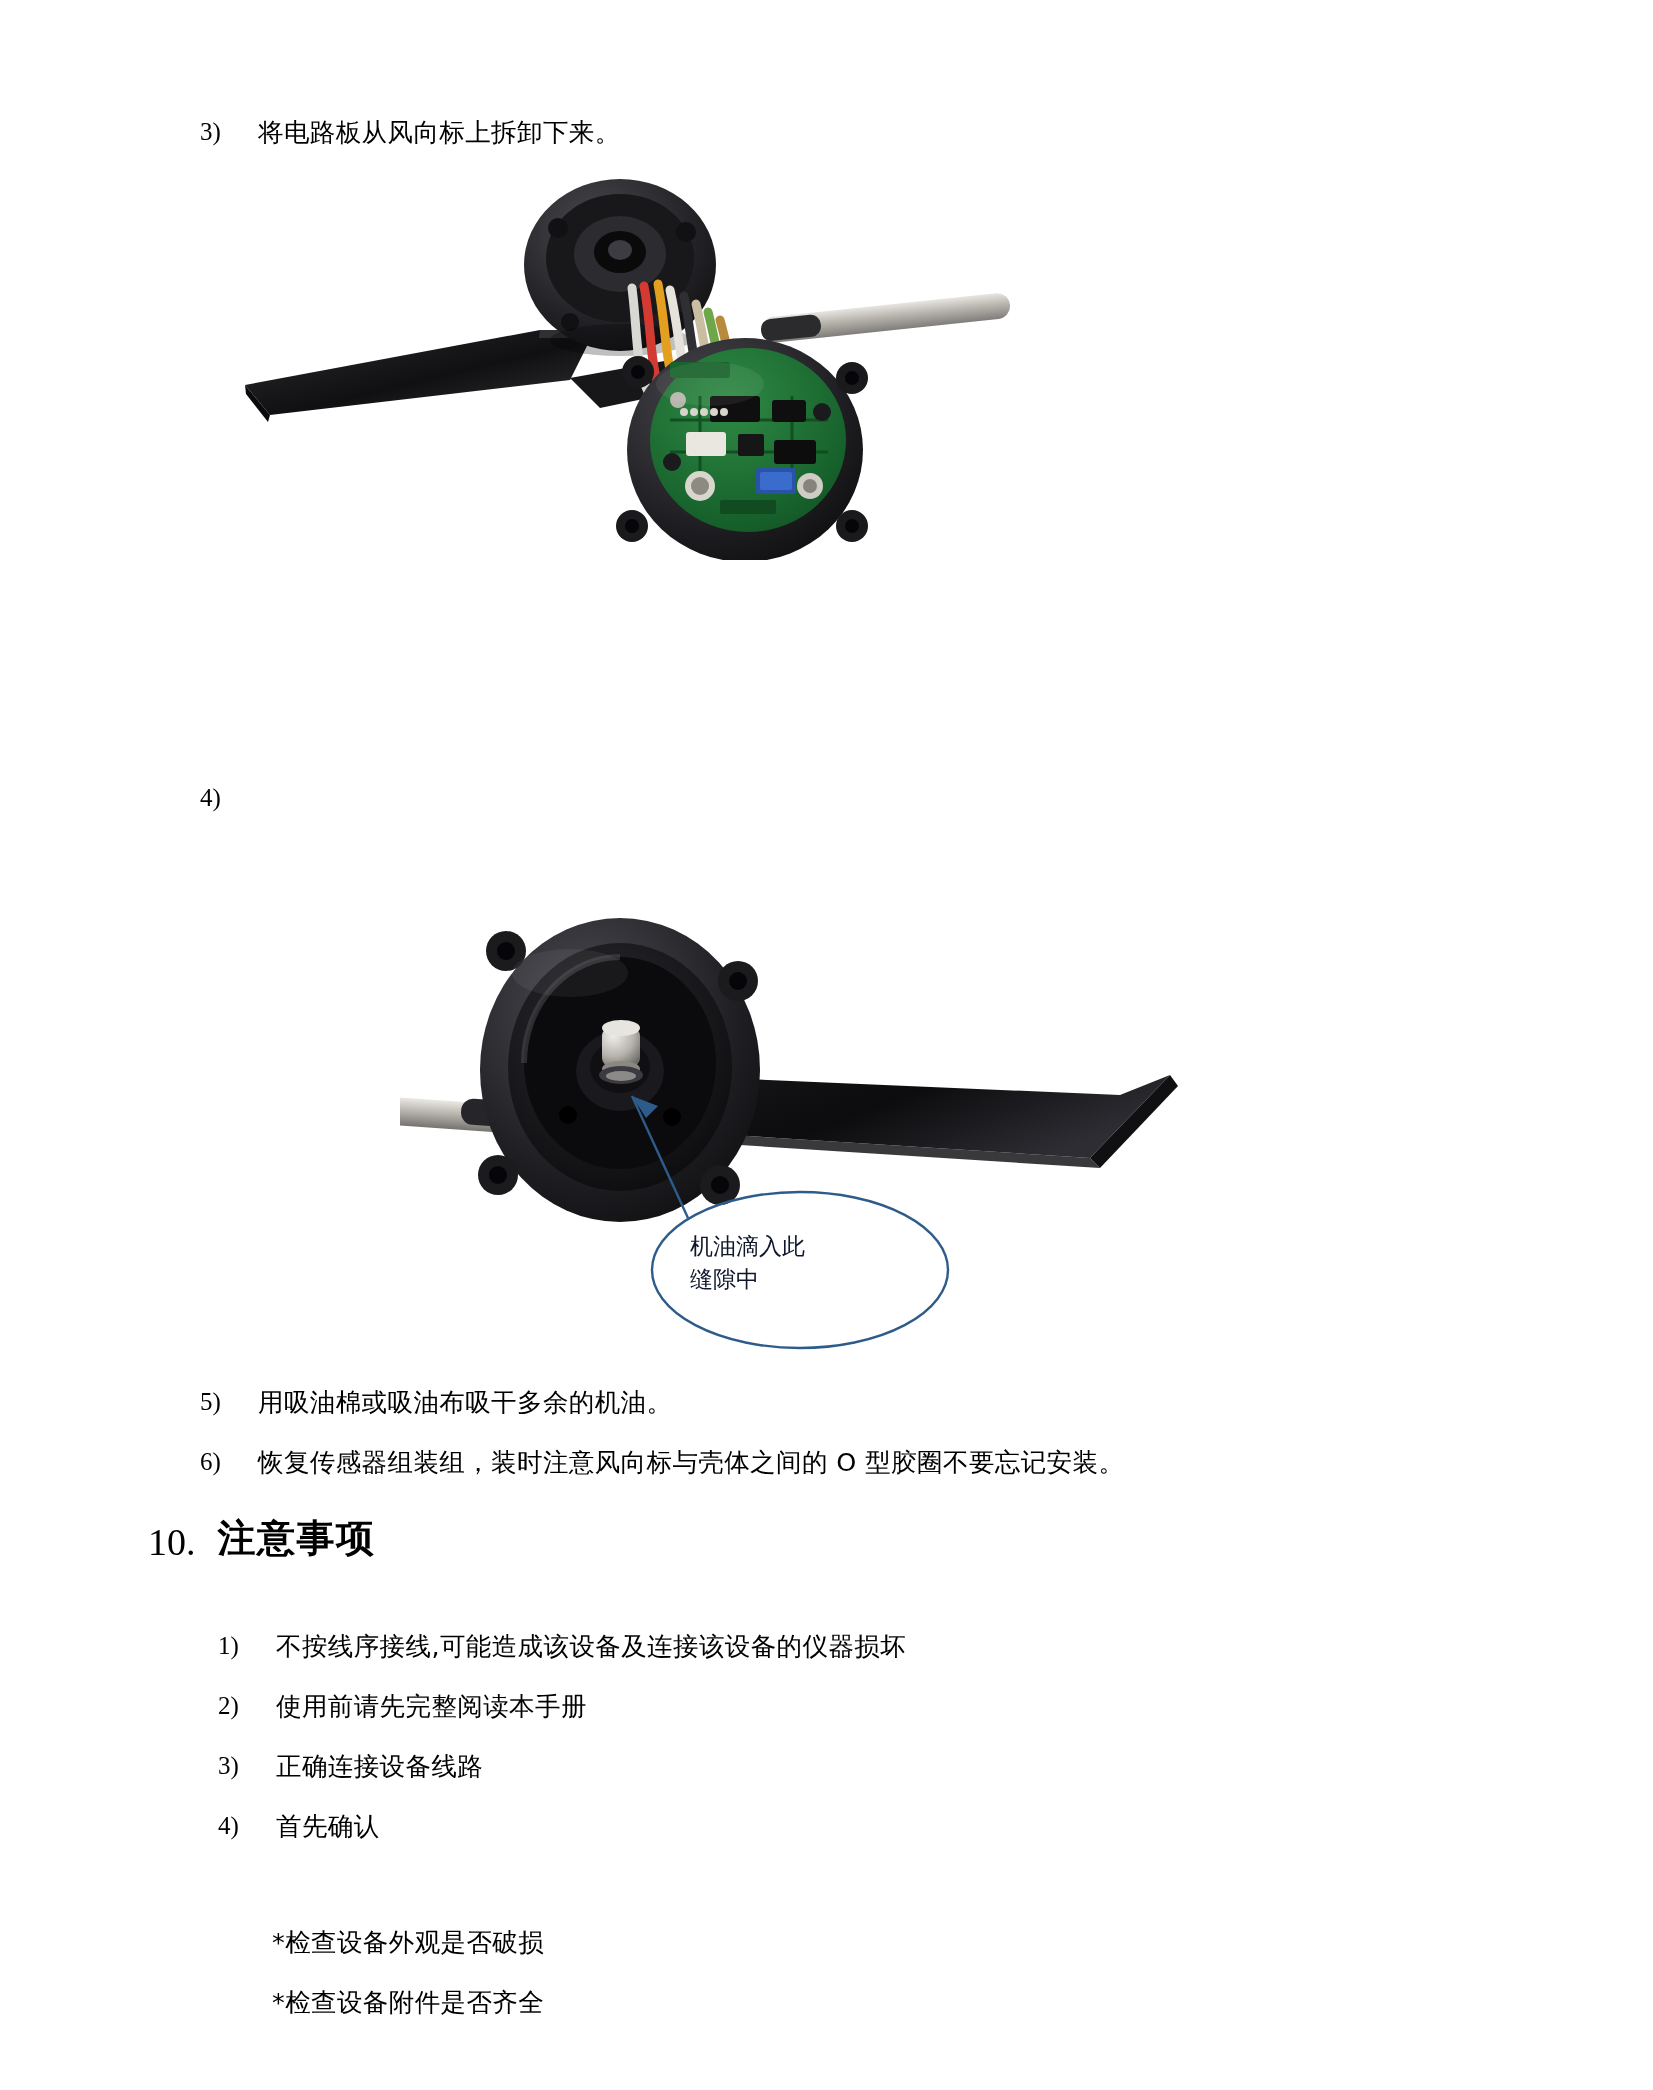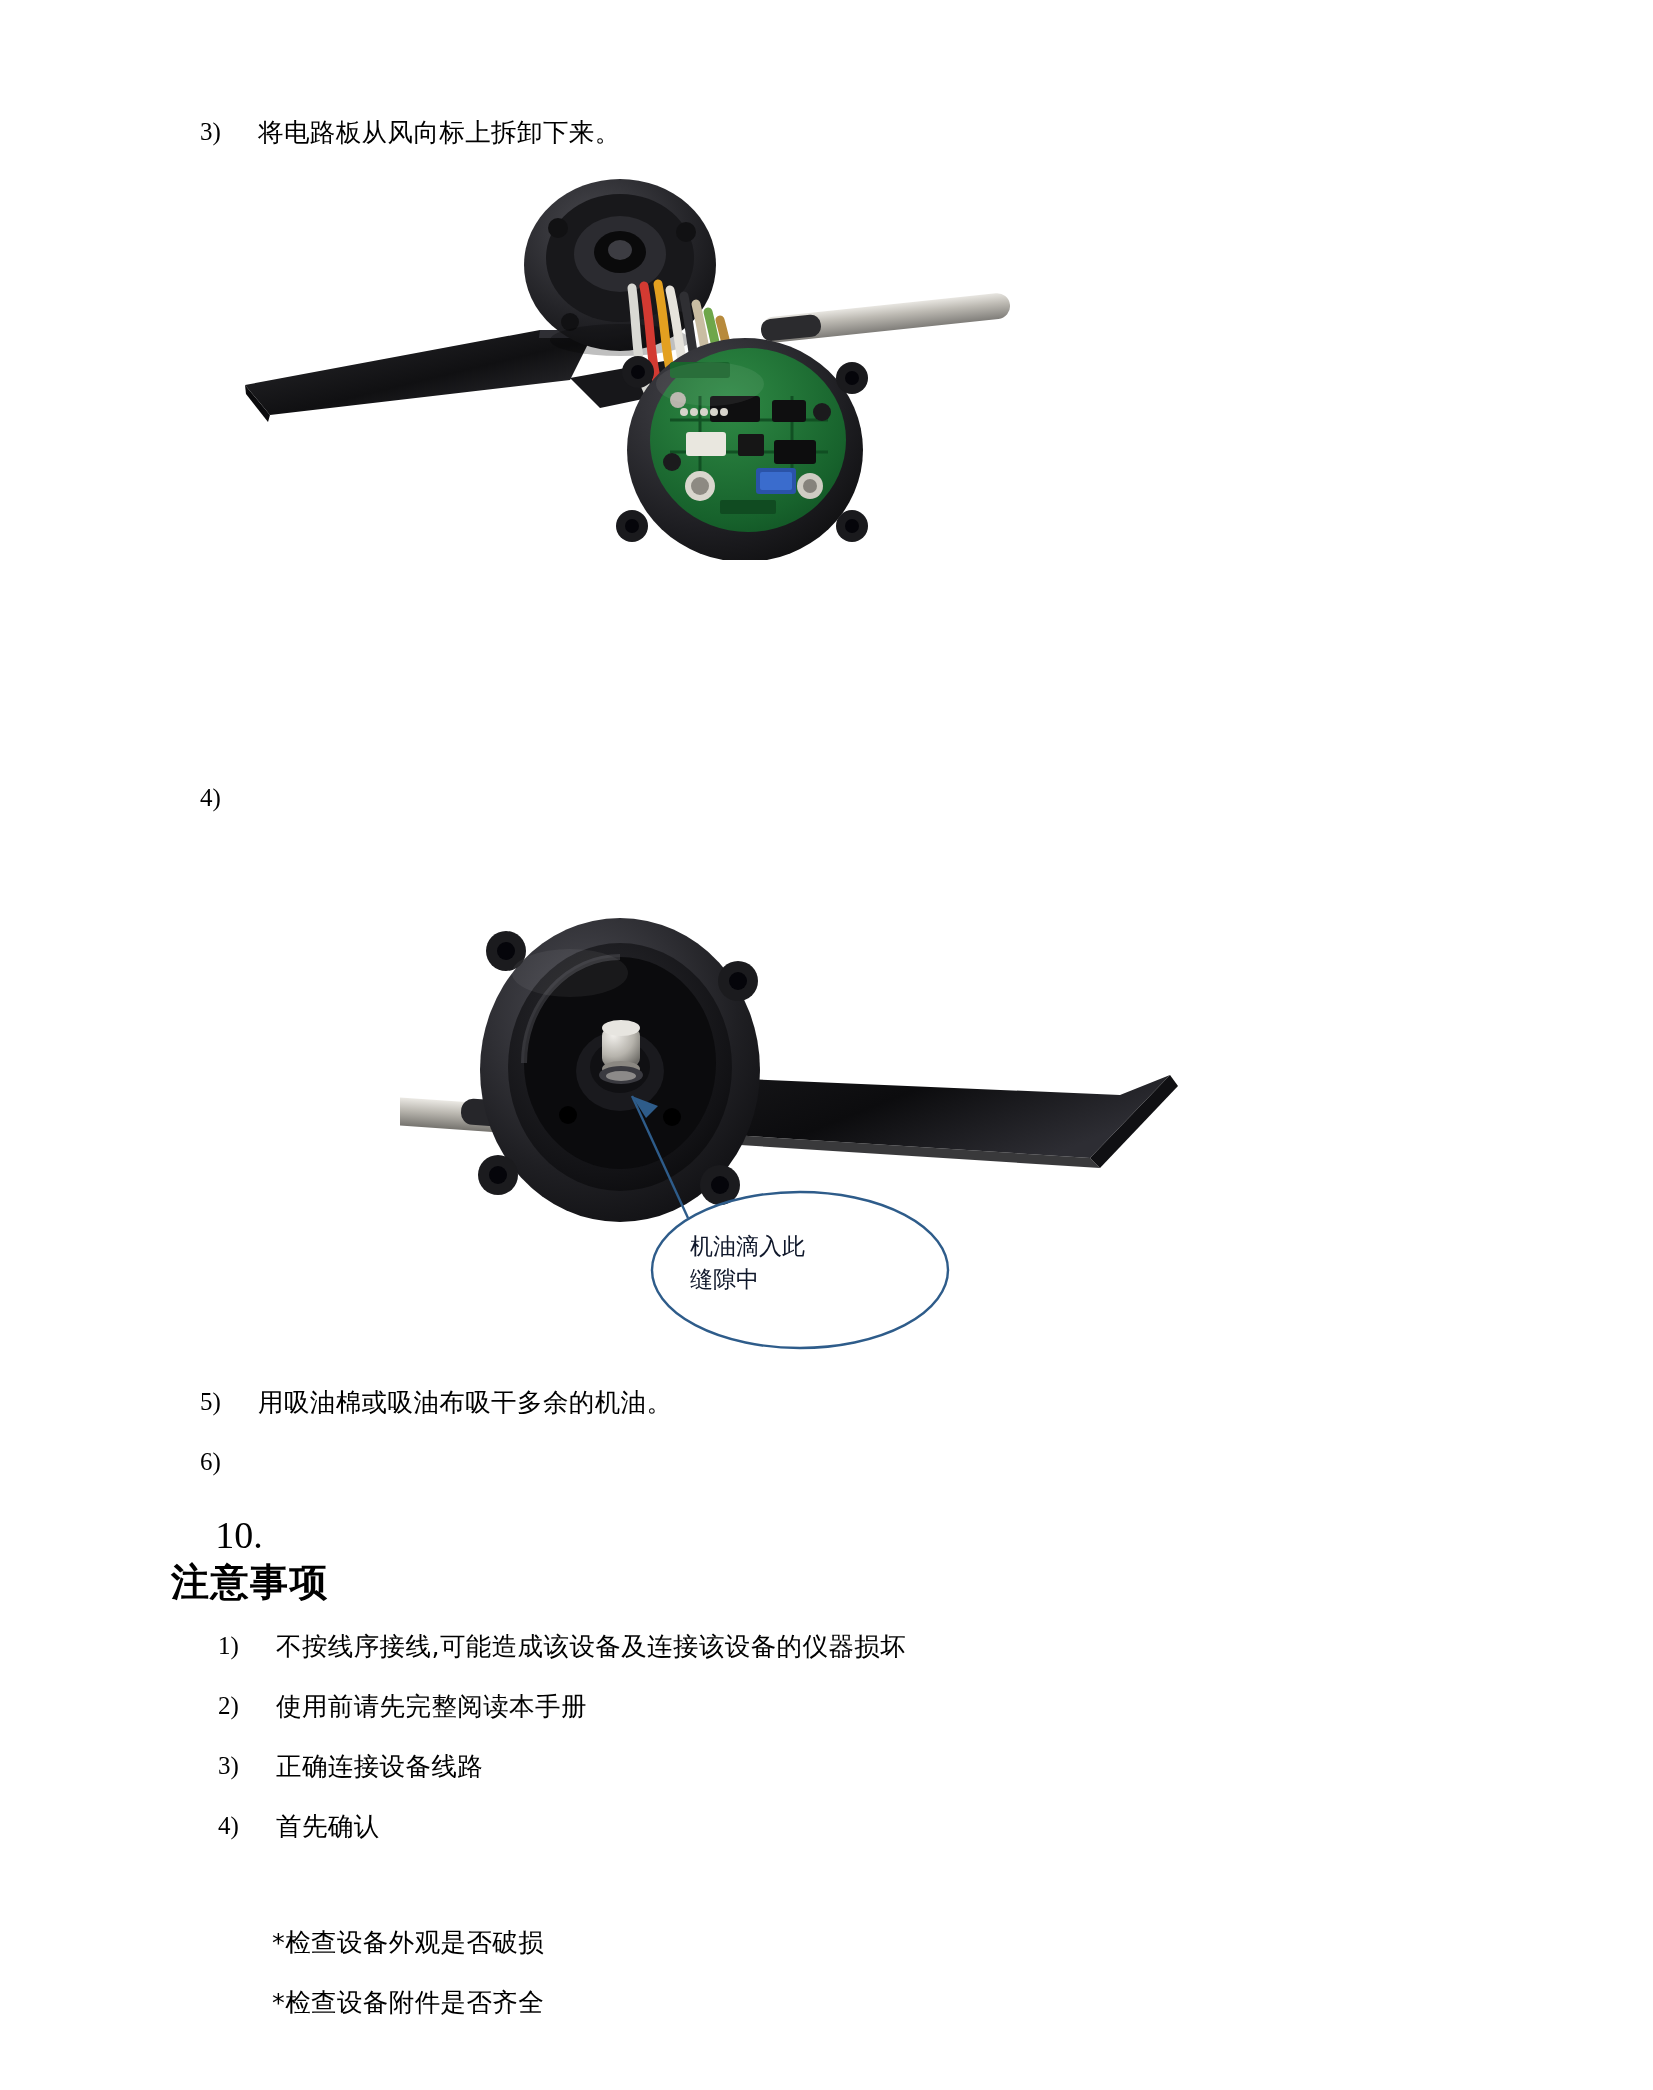--- a/index.html
+++ b/index.html
@@ -44,25 +44,24 @@
     font-family: "DejaVu Sans", sans-serif;
     font-size: 25.5px;
     line-height: 41px;
     letter-spacing: 0.4px;
     white-space: pre-wrap;
   }
 
   
   .heading {
     position: absolute;
-    left: 163px;
+    left: 148px;
     top: 1513px;
     display: flex;
-    align-items: center;
-    flex-direction: column;
+    align-items: flex-end;
   }
   .heading-num {
     font-family: "Liberation Serif", serif;
     font-size: 38px;
     margin-right: 14px;
   }
   .heading-title {
     font-family: "DejaVu Sans", sans-serif;
     font-weight: bold;
     font-size: 38px;
@@ -312,20 +311,21 @@
       <div class="callout-text" style="left:290px; top:363px;">缝隙中</div>
     </div>
 
     <div class="step" style="left:200px; top:1382px; width:1240px;">
       <div class="step-num">5)</div>
       <div class="step-text">用吸油棉或吸油布吸干多余的机油。</div>
     </div>
 
     <div class="step" style="left:200px; top:1442px; width:1300px;">
       <div class="step-num">6)</div>
+      <div class="step-text">恢复传感器组装组，装时注意风向标与壳体之间的 O 型胶圈不要忘记安装。</div>
     </div>
 
     <div class="heading">
       <div class="heading-num">10.</div>
       <div class="heading-title">注意事项</div>
     </div>
 
     <div class="step" style="left:218px; top:1626px; width:1240px;">
       <div class="step-num">1)</div>
       <div class="step-text">不按线序接线,可能造成该设备及连接该设备的仪器损坏</div>

